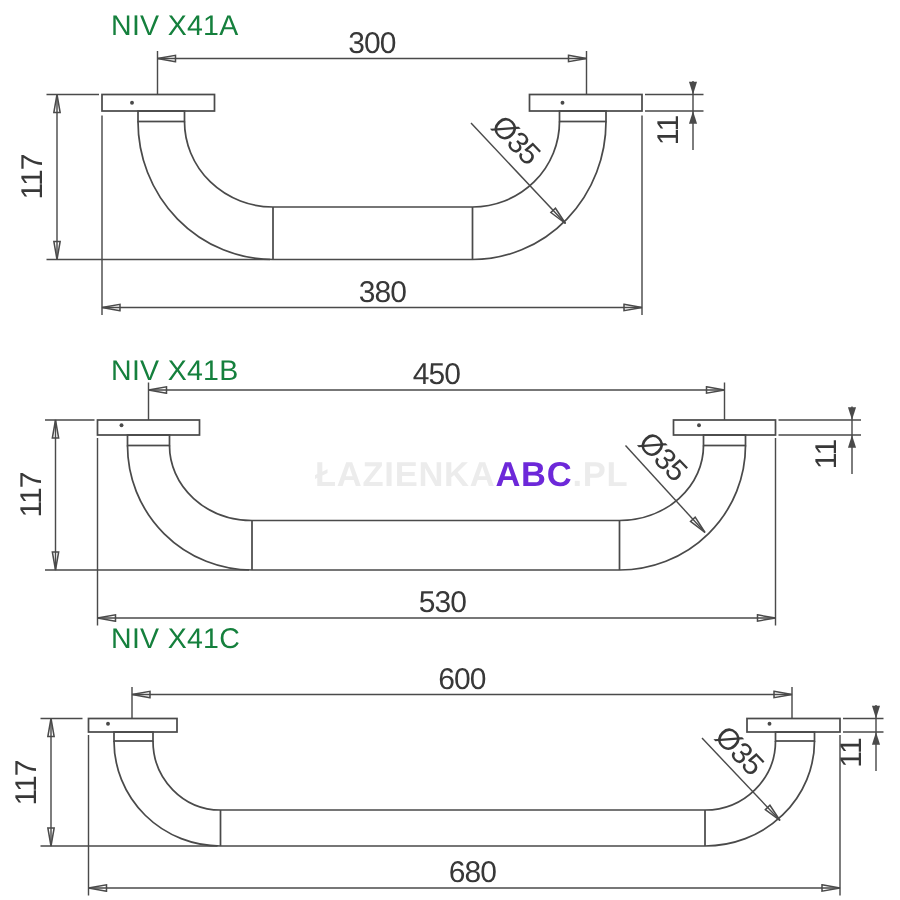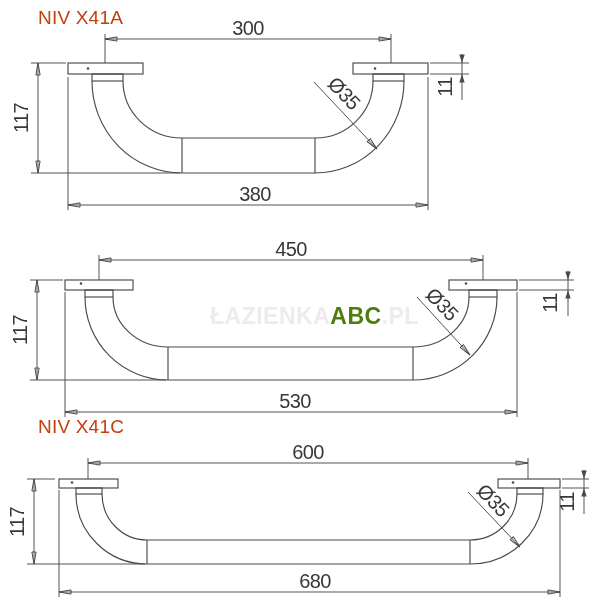--- a/index.html
+++ b/index.html
@@ -12,29 +12,29 @@
   .dwg path,.dwg line,.dwg rect{fill:none;stroke:#4a4a4a;}
   .part{stroke-width:1.15px;}
   .dim{stroke-width:0.95px;}
   .dwg text{
     font-family:"Liberation Sans",sans-serif;
     font-size:20px;fill:#383838;letter-spacing:-0.6px;
   }
   .dwg .dot{fill:#4a4a4a;stroke:none;}
   .dwg .tri{fill:#4a4a4a;stroke:none;}
   .model-title{
-    position:absolute;font-size:19px;color:#c2410c;font-weight:500;
-    letter-spacing:0.2px;white-space:nowrap;
+    position:absolute;font-size:19px;color:#15803d;font-weight:500;
+    letter-spacing:0.2px;white-space:nowrap;margin-left:36px;
   }
   .watermark{
     position:absolute;left:210px;top:303px;font-size:23px;font-weight:bold;
     letter-spacing:0.5px;white-space:nowrap;user-select:none;
   }
   .watermark .wm-faint{color:#ececec;}
-  .watermark .wm-green{color:#4d7c0f;}
+  .watermark .wm-green{color:#6d28d9;}
 </style>
 </head>
 <body>
 
 <div class="sheet">
 
   <div class="model-title" style="left:38px;top:7px;">NIV X41A</div>
 
   <svg class="dwg" style="top:0;" width="600" height="228" viewBox="0 0 600 228">
     <defs>
@@ -74,20 +74,21 @@
       <path class="dim" d="M430,63 H469 M430,74 H469 M462,54 V100"></path>
       <path class="tri" d="M462,63 L459.3,54.5 L464.7,54.5 Z"></path>
       <path class="tri" d="M462,74 L459.3,82.5 L464.7,82.5 Z"></path>
       <text transform="translate(452,87) rotate(-90)" text-anchor="middle">11</text>
 
       <line class="dim" x1="314" y1="82" x2="377" y2="149" marker-end="url(#aA)"></line>
       <text transform="translate(339,98) rotate(46)" text-anchor="middle">Ø35</text>
     </g>
   </svg>
 
+  <div class="model-title" style="left:38px;top:237px;">NIV X41B</div>
 
   <div class="watermark">
     <span class="wm-faint">ŁAZIENKA</span><span class="wm-green">ABC</span><span class="wm-faint">.PL</span>
   </div>
 
   <svg class="dwg" style="top:230px;" width="600" height="200" viewBox="0 0 600 200">
     <defs>
       <marker id="aB" markerWidth="14" markerHeight="6" refX="13" refY="3" orient="auto" markerUnits="userSpaceOnUse">
         <path d="M1,0.9 L13,3 L1,5.1 Z" fill="#4a4a4a" stroke="none"></path>
       </marker>

